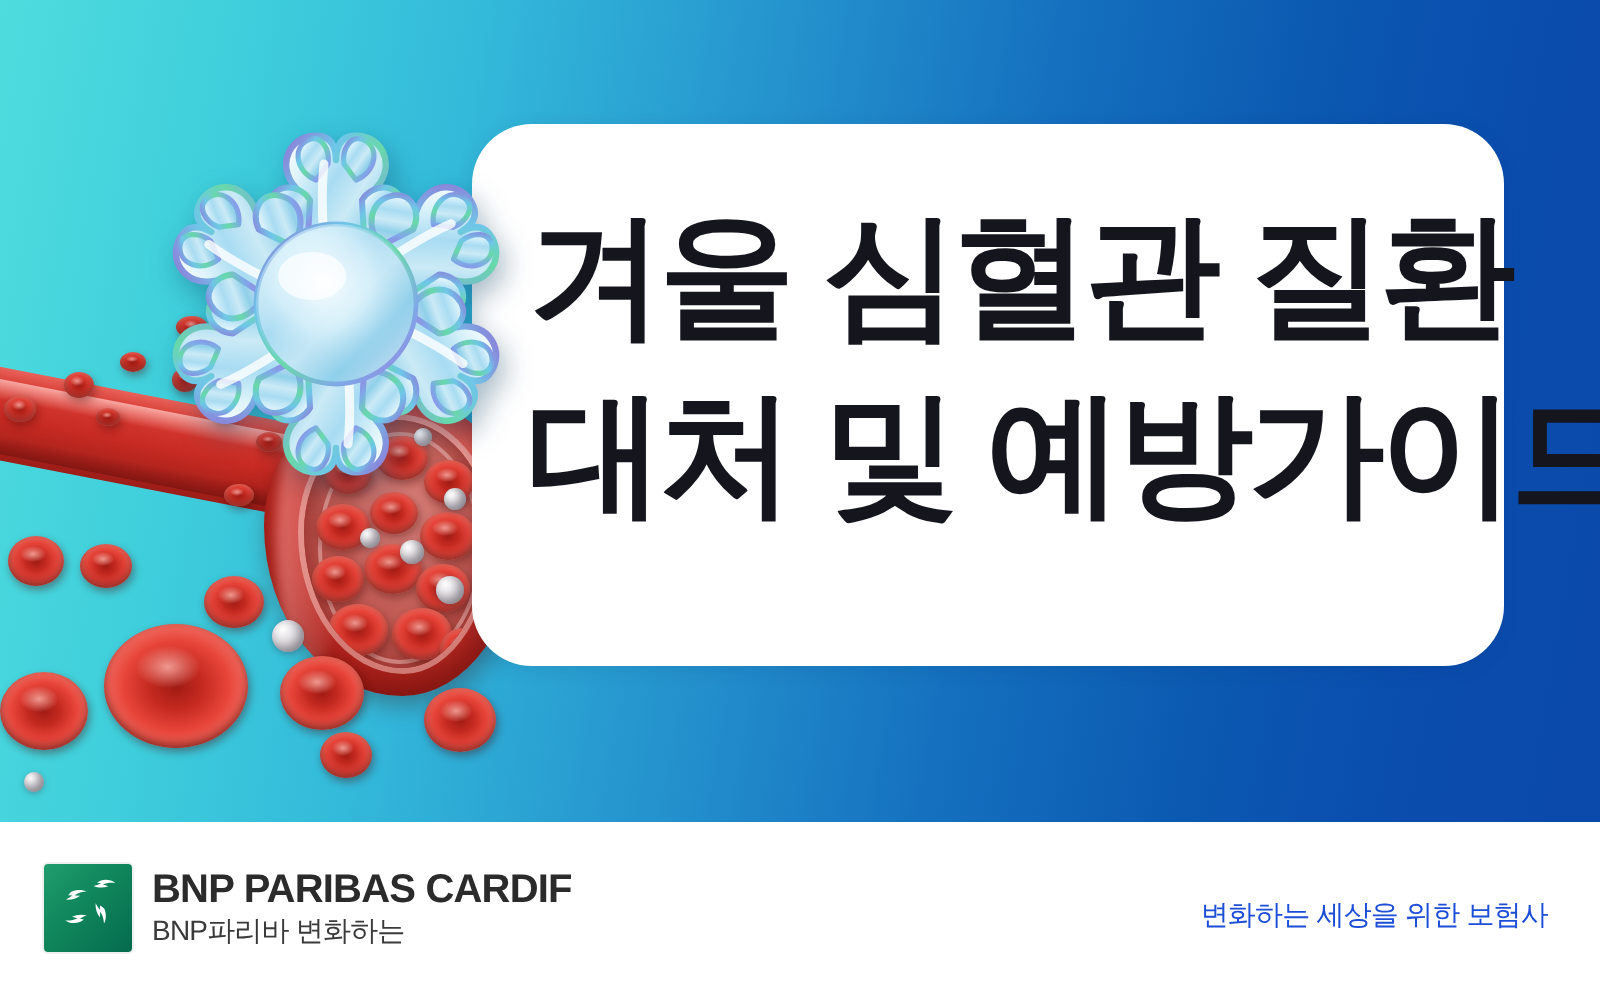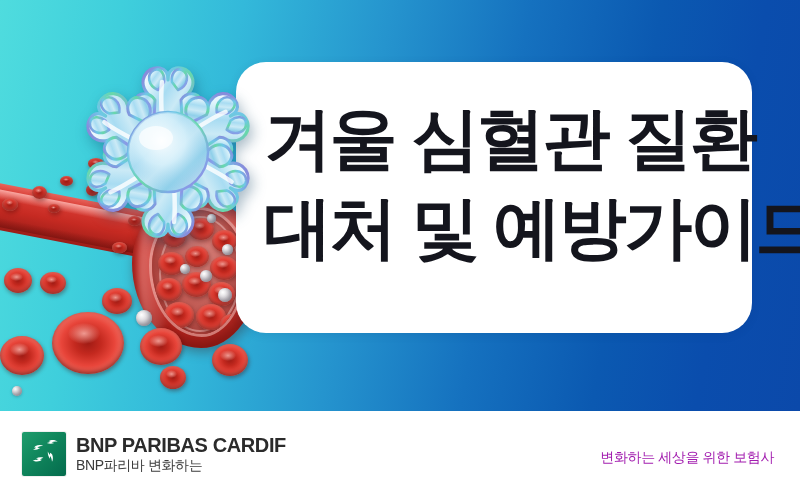--- a/index.html
+++ b/index.html
@@ -156,21 +156,21 @@
   #logo-name{
     font-size:20px;font-weight:bold;color:#2b2b2b;
     letter-spacing:-.4px;line-height:1.04;white-space:nowrap;
   }
   #logo-sub{
     font-size:14px;color:#3a3a3a;letter-spacing:-.4px;
     line-height:1.2;margin-top:1px;white-space:nowrap;
   }
   #tagline{
     position:absolute;right:26px;top:38px;
-    font-size:14px;color:#a21caf;letter-spacing:-.4px;white-space:nowrap;
+    font-size:14px;color:#1d4ed8;letter-spacing:-.4px;white-space:nowrap;
   }
 </style>
 </head>
 <body>
 
 <div id="banner">
 
   <div id="hero">
 
     <div id="vessel-art">

